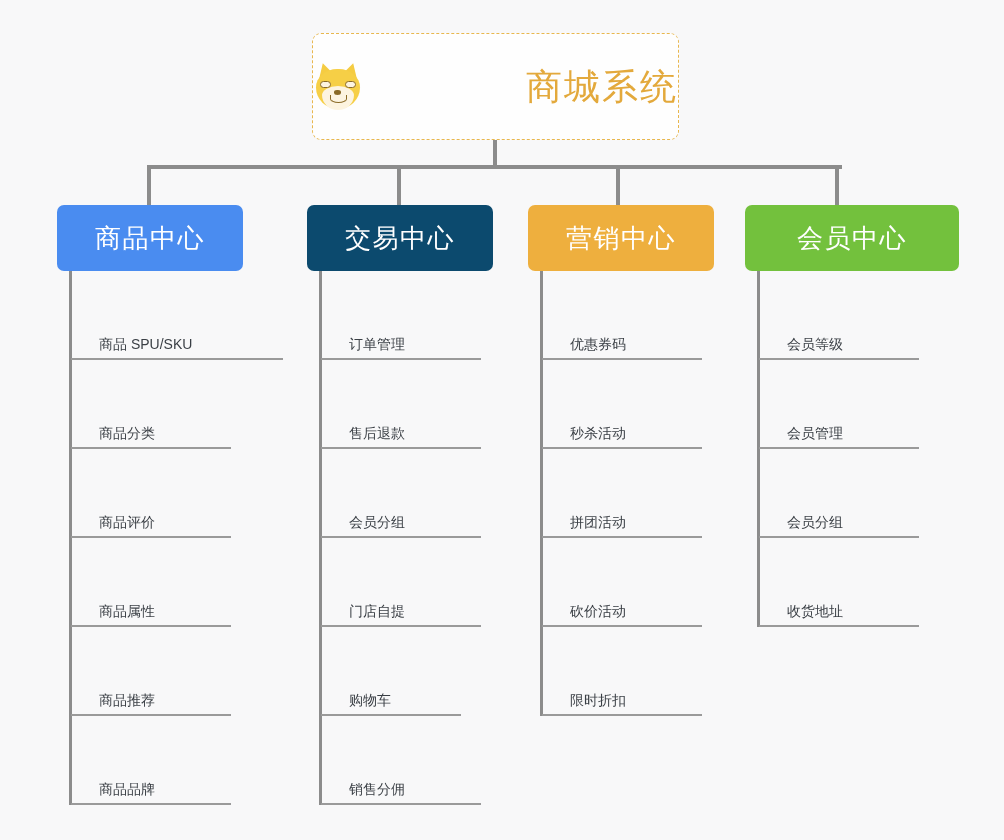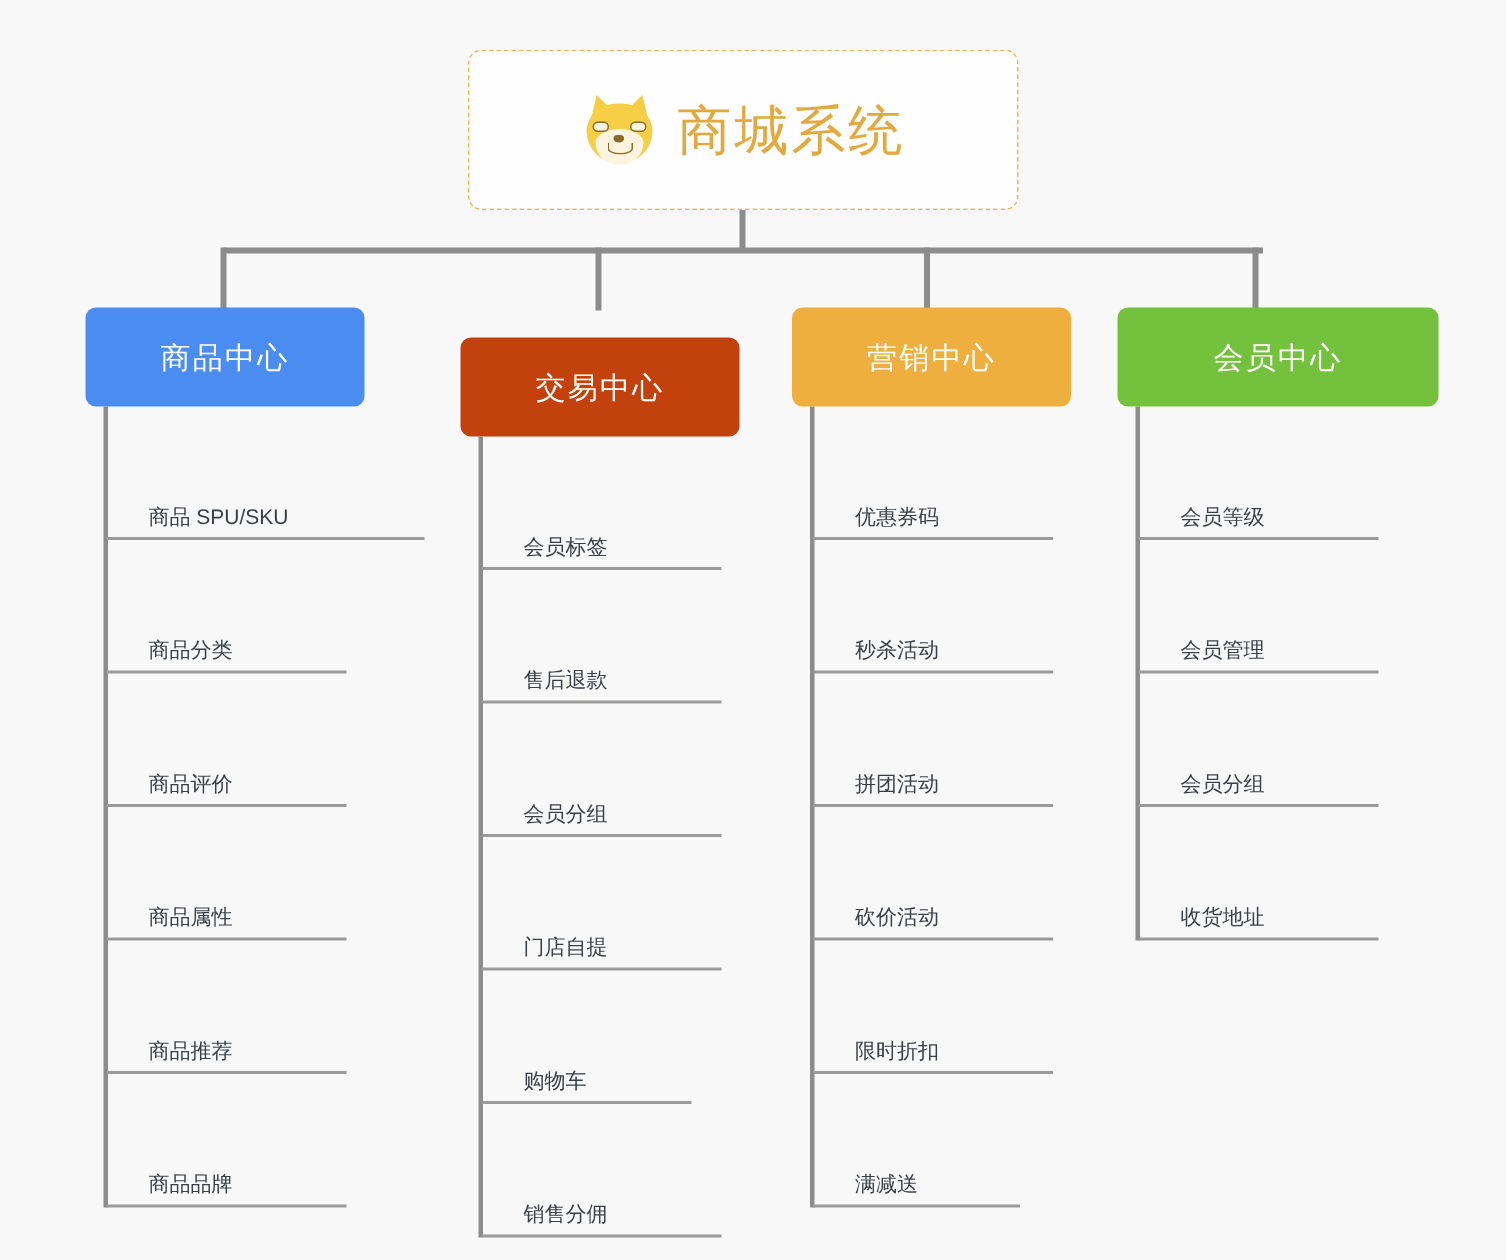--- a/index.html
+++ b/index.html
@@ -26,21 +26,21 @@
     left: 312px;
     top: 33px;
     width: 367px;
     height: 107px;
     box-sizing: border-box;
     background: #fefefe;
     border: 1px dashed #e8b74e;
     border-radius: 9px;
     display: flex;
     align-items: center;
-    justify-content: center;
+    justify-content: space-between;
     gap: 14px;
   }
   .root-label {
     font-size: 36px;
     color: #e3a93c;
     letter-spacing: 2px;
     line-height: 1;
   }
 
   
@@ -140,21 +140,21 @@
     position: absolute;
     top: 205px;
   }
   .branch-header {
     height: 66px;
     border-radius: 7px;
     display: flex;
     align-items: center;
     justify-content: center;
     color: #ffffff;
-    font-size: 20px;
+    font-size: 26px;
     letter-spacing: 1.5px;
   }
   .branch-body {
     position: relative;
     margin-top: 0;
     padding-left: 14px;
     box-sizing: border-box;
   }
   .branch-spine {
     position: absolute;
@@ -240,25 +240,25 @@
             <span class="leaf-label">商品推荐</span>
             <div class="leaf-rule" style="width: 160px;"></div>
           </div>
           <div class="leaf">
             <span class="leaf-label">商品品牌</span>
             <div class="leaf-rule" style="width: 160px;"></div>
           </div>
         </div>
       </div>
       <div class="branch" style="left: 307px; width: 186px;">
-        <div class="branch-header" style="background: #c2410c; width: 186px; margin-top: 20px;">交易中心</div>
+        <div class="branch-header" style="background: #0c4a6e; width: 186px;">交易中心</div>
         <div class="branch-body">
           <div class="branch-spine"></div>
           <div class="leaf">
-            <span class="leaf-label">会员标签</span>
+            <span class="leaf-label">订单管理</span>
             <div class="leaf-rule" style="width: 160px;"></div>
           </div>
           <div class="leaf">
             <span class="leaf-label">售后退款</span>
             <div class="leaf-rule" style="width: 160px;"></div>
           </div>
           <div class="leaf">
             <span class="leaf-label">会员分组</span>
             <div class="leaf-rule" style="width: 160px;"></div>
           </div>
@@ -293,24 +293,20 @@
             <div class="leaf-rule" style="width: 160px;"></div>
           </div>
           <div class="leaf">
             <span class="leaf-label">砍价活动</span>
             <div class="leaf-rule" style="width: 160px;"></div>
           </div>
           <div class="leaf">
             <span class="leaf-label">限时折扣</span>
             <div class="leaf-rule" style="width: 160px;"></div>
           </div>
-          <div class="leaf">
-            <span class="leaf-label">满减送</span>
-            <div class="leaf-rule" style="width: 138px;"></div>
-          </div>
         </div>
       </div>
       <div class="branch" style="left: 745px; width: 186px;">
         <div class="branch-header" style="background: rgb(115, 193, 61); width: 214px;">会员中心</div>
         <div class="branch-body">
           <div class="branch-spine"></div>
           <div class="leaf">
             <span class="leaf-label">会员等级</span>
             <div class="leaf-rule" style="width: 160px;"></div>
           </div>

